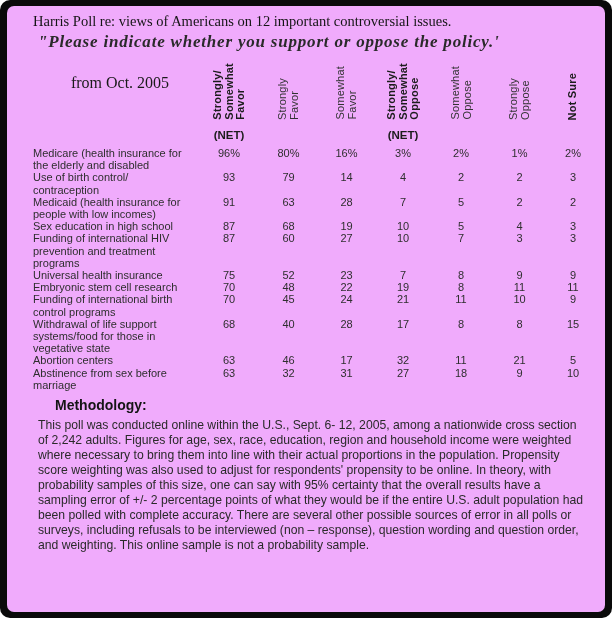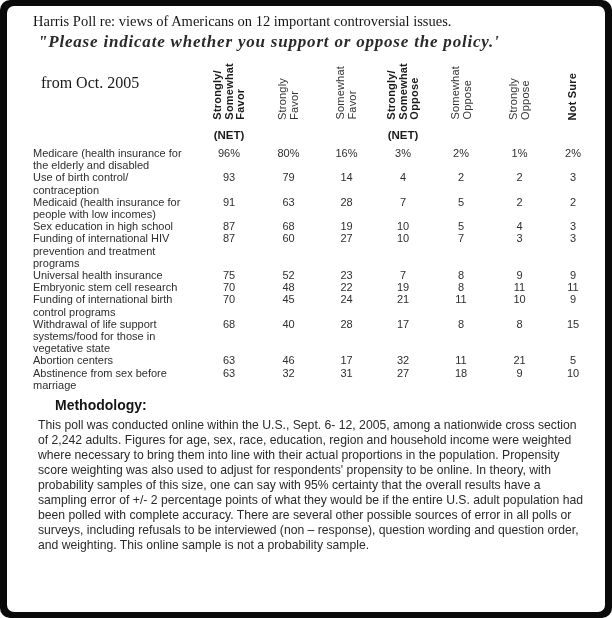--- a/index.html
+++ b/index.html
@@ -14,21 +14,21 @@
     position: absolute;
     left: 0; top: 0;
     width: 612px; height: 618px;
     background: #0a0a0a;
     border-radius: 10px;
     box-sizing: border-box;
   }
   .page {
     position: absolute;
     left: 7px; top: 6px; right: 7px; bottom: 6px;
-    background: #ffffff;
+    background: #f0abfc;
     border-radius: 7px;
     color: #222;
     overflow: hidden;
   }
   .title {
     margin: 7px 0 0 26px;
     font-family: "Liberation Serif", serif;
     font-size: 14.5px;
     color: #151515;
     letter-spacing: 0px;
@@ -77,20 +77,21 @@
     color: #1c1c1c;
     text-align: center;
   }
   th.labelcol { vertical-align: top; text-align: left; }
   .datelabel {
     padding: 12px 0 0 12px;
     font-family: "Liberation Serif", serif;
     font-weight: normal;
     font-size: 16px;
     color: #1a1a1a;
+    text-align: center;
   }
   tbody th.rowlabel {
     text-align: left;
     font-weight: normal;
     white-space: pre-line;
     vertical-align: top;
     line-height: 12.2px;
     font-size: 11px;
     padding-left: 4px;
     color: #2e2e2e;

